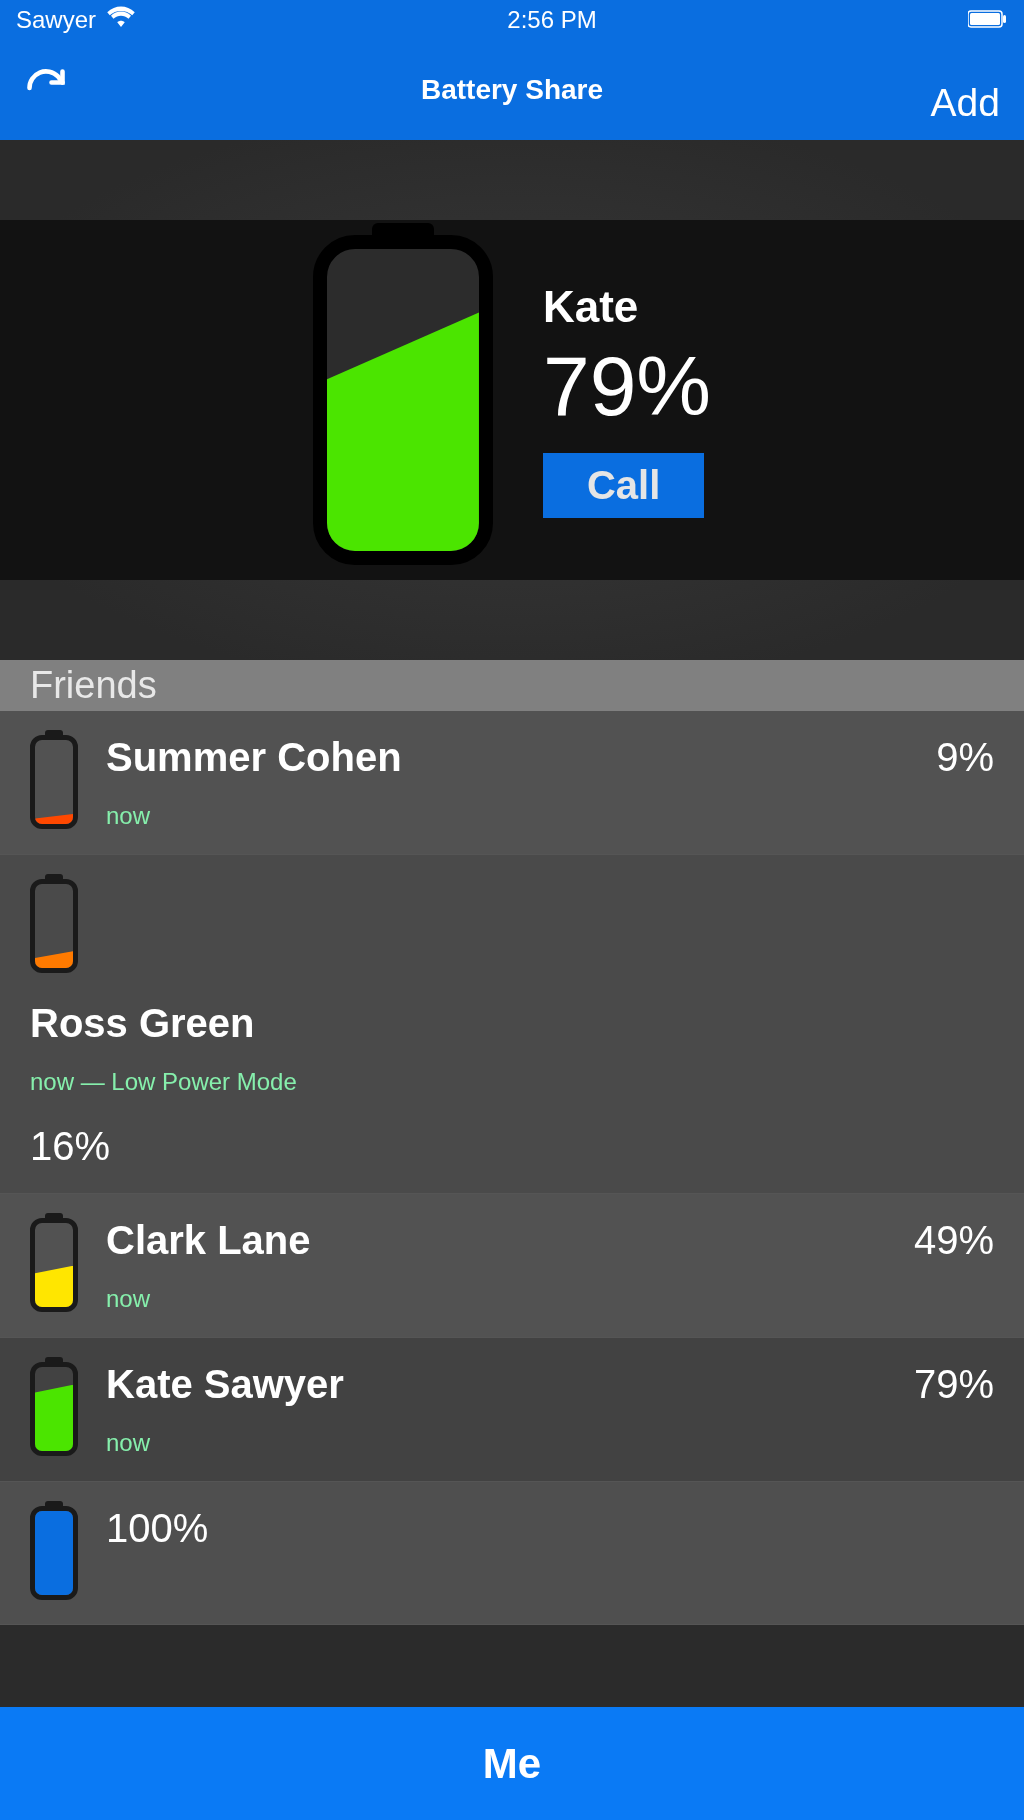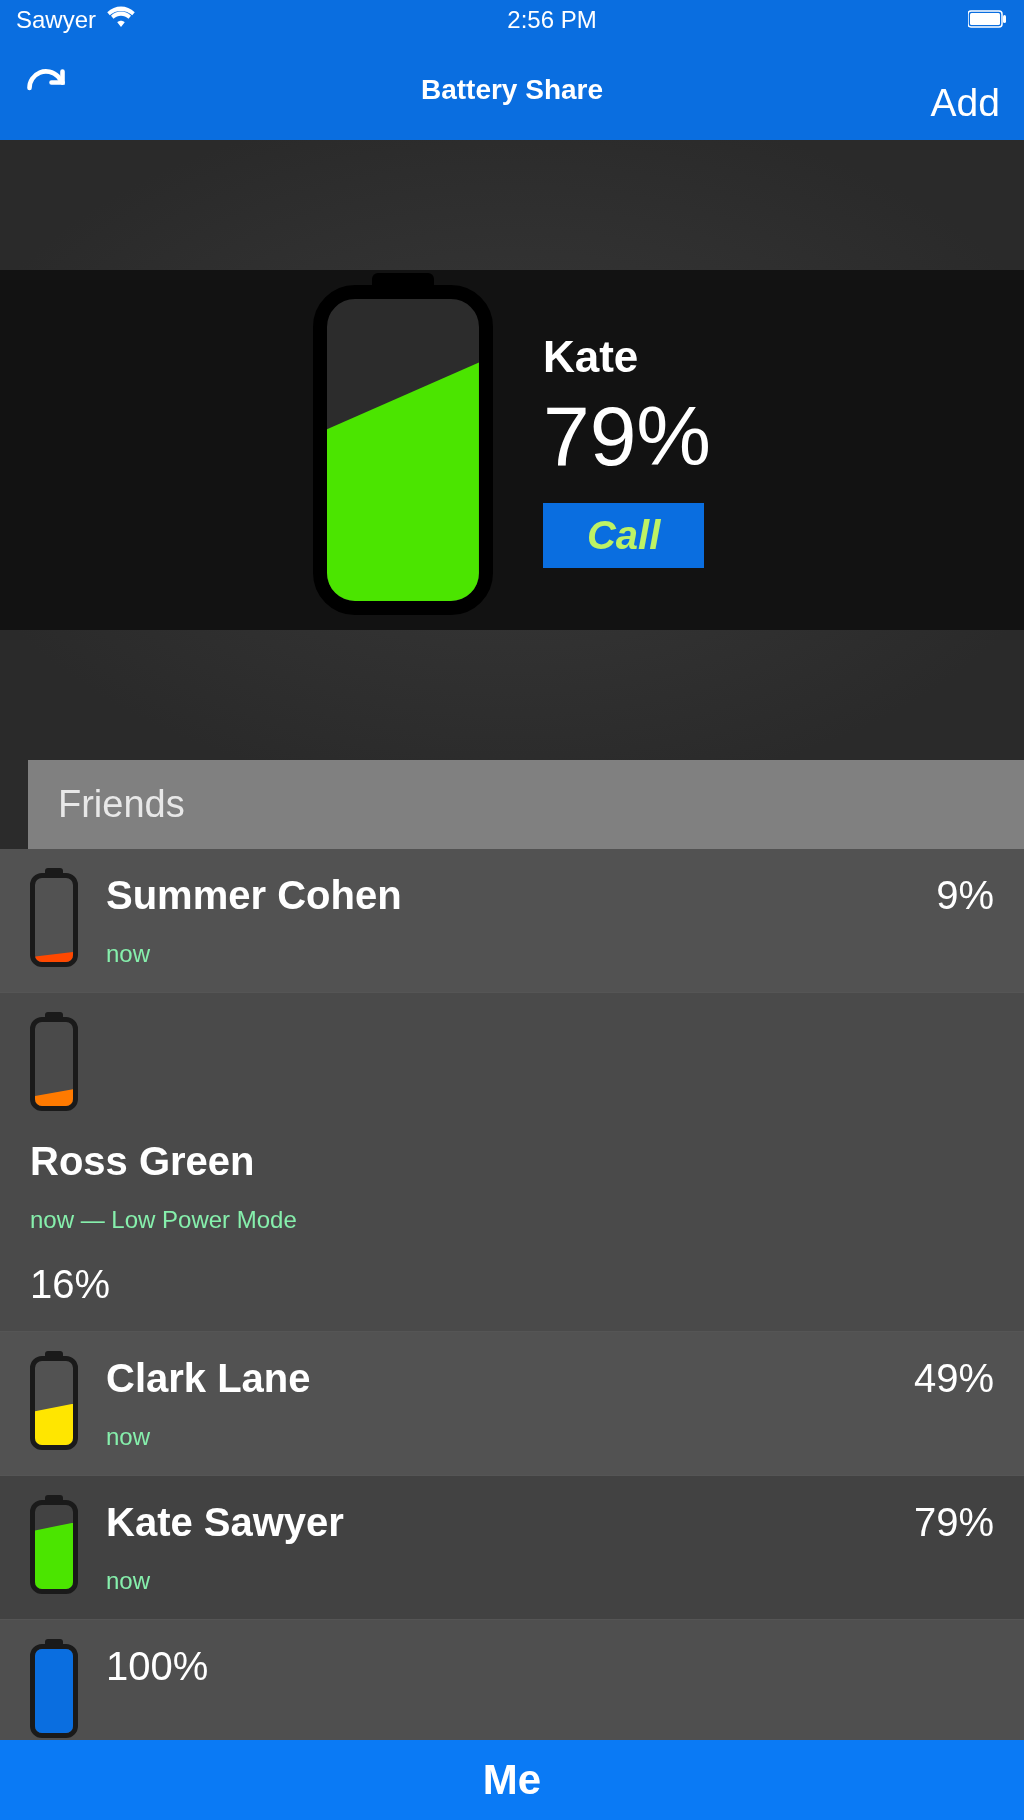--- a/index.html
+++ b/index.html
@@ -36,21 +36,21 @@
       color: #fff;
     }
     .nav-title { font-size: 28px; font-weight: 700; text-align: center; flex: 1; }
     .nav-left, .nav-right { width: 120px; display: flex; align-items: center; }
     .nav-right { justify-content: flex-end; font-size: 39px; margin-top: 26px; }
     .refresh-icon svg { width: 44px; height: 44px; }
 
     
     .hero {
       background: radial-gradient(ellipse at center, #3a3a3a 0%, #2a2a2a 80%);
-      height: 620px;
+      height: 520px;
       position: relative;
       display: flex;
       align-items: center;
       justify-content: center;
     }
     .hero-inner {
       background: #121212;
       width: 100%;
       height: 360px;
       display: flex;
@@ -86,36 +86,34 @@
       left: 0; right: 0; bottom: 0;
       height: 79%;
       background: #4be500;
       clip-path: polygon(0 28%, 100% 0, 100% 100%, 0 100%);
     }
     .hero-info { color: #fff; }
     .hero-name { font-size: 44px; font-weight: 700; margin-bottom: 6px; }
     .hero-pct { font-size: 84px; font-weight: 400; margin-bottom: 18px; }
     .call-btn {
       background: #0a6ee0;
-      color: #bef264;
+      color: #e5e5e5;
       font-size: 40px;
       font-weight: 700;
       padding: 10px 44px;
       border: none;
       display: inline-block;
-      font-style: italic;
     }
 
     
     .section-header {
       background: #808080;
       color: #e8e8e8;
       font-size: 38px;
-      padding: 23px 30px;
-      margin-left: 28px;
+      padding: 4px 30px;
     }
 
     
     .friend-row {
       display: flex;
       align-items: flex-start;
       padding: 24px 30px;
       border-bottom: 1px solid #555;
       gap: 28px;
     }
@@ -155,21 +153,21 @@
     .friend-text { flex: 1; }
     .friend-name { color: #fff; font-size: 40px; font-weight: 700; }
     .friend-sub { color: #86efac; font-size: 24px; margin-top: 22px; }
     .friend-pct { color: #fff; font-size: 40px; font-weight: 400; }
 
     
     .tab-bar {
       position: absolute;
       bottom: 0; left: 0; right: 0;
       background: #0a7af5;
-      height: 80px;
+      height: 113px;
       display: flex;
       align-items: center;
       justify-content: center;
       color: #fff;
       font-size: 42px;
       font-weight: 600;
     }
   </style>
 </head>
 <body>

